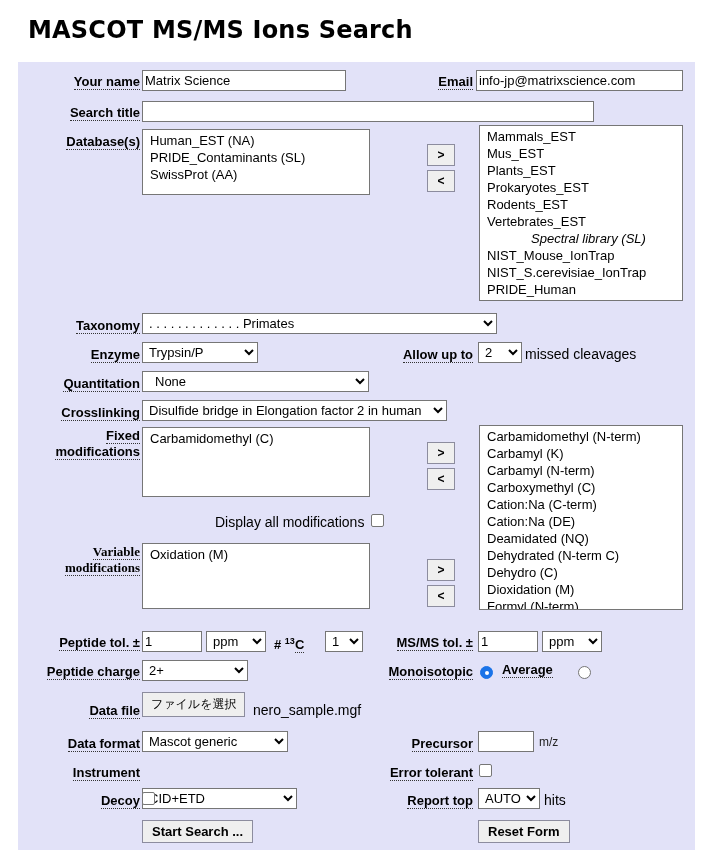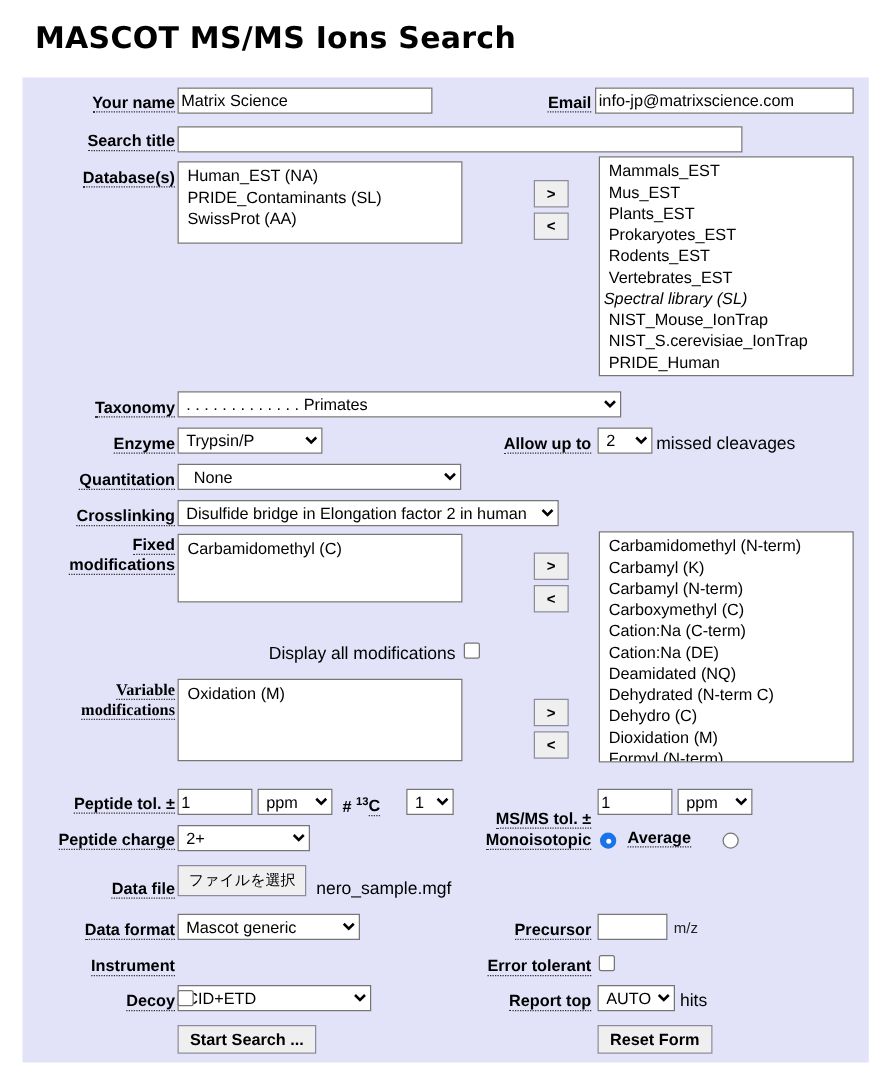--- a/index.html
+++ b/index.html
@@ -67,21 +67,21 @@
   .listbox{
     border:1px solid #767676;
     background:#fff;
     box-sizing:border-box;
     overflow:hidden;
     font-size:13px;
     line-height:17px;
     padding:2px 3px;
   }
   .listbox .opt{white-space:nowrap;padding-left:4px;}
-  .listbox .grp{white-space:nowrap;font-style:italic;padding-left:0px;}
+  .listbox .grp{white-space:nowrap;font-style:italic;padding-left:0px;margin-left:48px;}
 
   .xbtn{
     font-family:"Liberation Sans","DejaVu Sans",sans-serif;
     font-size:12px;
     font-weight:bold;
     width:28px;height:22px;
     box-sizing:border-box;
     border:1px solid #8c8c9e;
     background:#efefef;
     color:#000;
@@ -229,21 +229,21 @@
     </div>
     <select class="row" style="left:124px;top:338px;width:305px;">
       <option>Disulfide bridge in Elongation factor 2 in human</option>
     </select>
 
     
     <div class="r-lbl" style="left:0;top:366px;width:122px;line-height:16px;">
       <span class="lbl">Fixed</span><br>
       <span class="lbl">modifications</span>
     </div>
-    <div class="listbox row" style="left:124px;top:365px;width:228px;height:55px;" id="fixmod-selected">
+    <div class="listbox row" style="left:124px;top:365px;width:228px;height:70px;" id="fixmod-selected">
         <div class="opt">Carbamidomethyl (C)</div>
       </div>
     <button class="xbtn row" style="left:409px;top:380px;">&gt;</button>
     <button class="xbtn row" style="left:409px;top:406px;">&lt;</button>
 
     
     <span class="row" style="left:197px;top:452px;font-size:14px;">Display all modifications</span>
     <span class="chk row" style="left:353px;top:452px;"></span>
 
     
@@ -281,21 +281,21 @@
       <option>ppm</option>
     </select>
     <span class="row" style="left:256px;top:572px;">
       <span class="lbl" style="border:0;"><span>#</span> <sup>13</sup><span style="border-bottom:1px dotted #333;">C</span></span>
     </span>
     <select class="row" style="left:307px;top:569px;width:38px;">
       <option>1</option>
     </select>
 
     
-    <div class="r-lbl" style="left:330px;top:573px;width:125px;margin-top:12px;">
+    <div class="r-lbl" style="left:330px;top:573px;width:125px;">
       <span class="lbl">MS/MS tol. ±</span>
     </div>
     <input type="text" class="row" style="left: 460px; top: 569px; width: 60px;" value="1">
     <select class="row" style="left:524px;top:569px;width:60px;">
       <option>ppm</option>
     </select>
 
     
     <div class="r-lbl" style="left:0;top:602px;width:122px;">
       <span class="lbl">Peptide charge</span>

